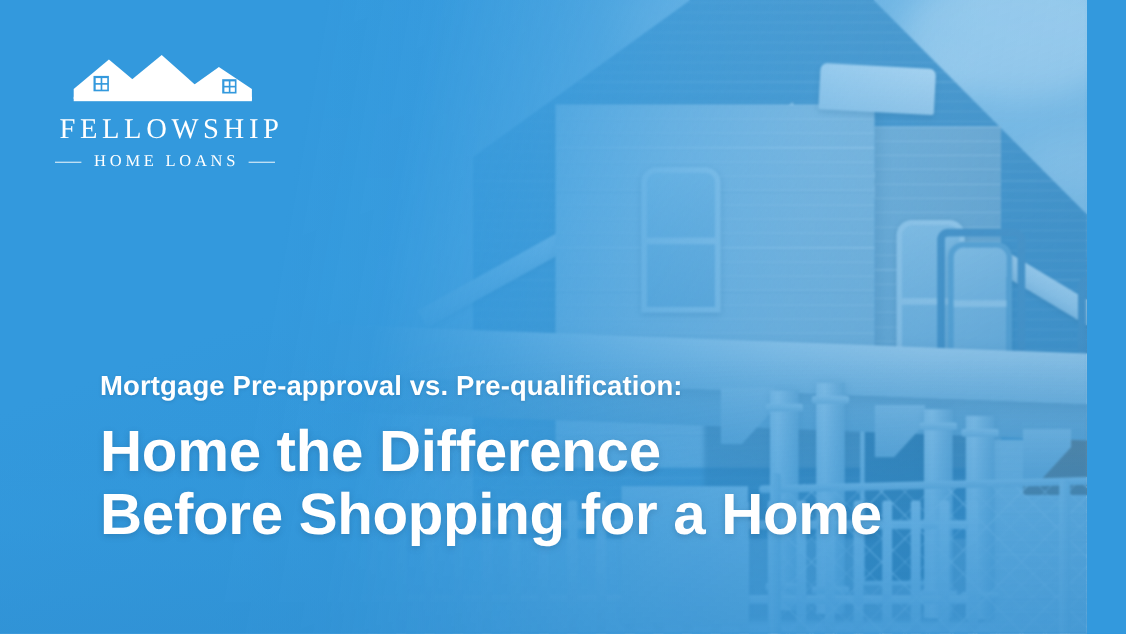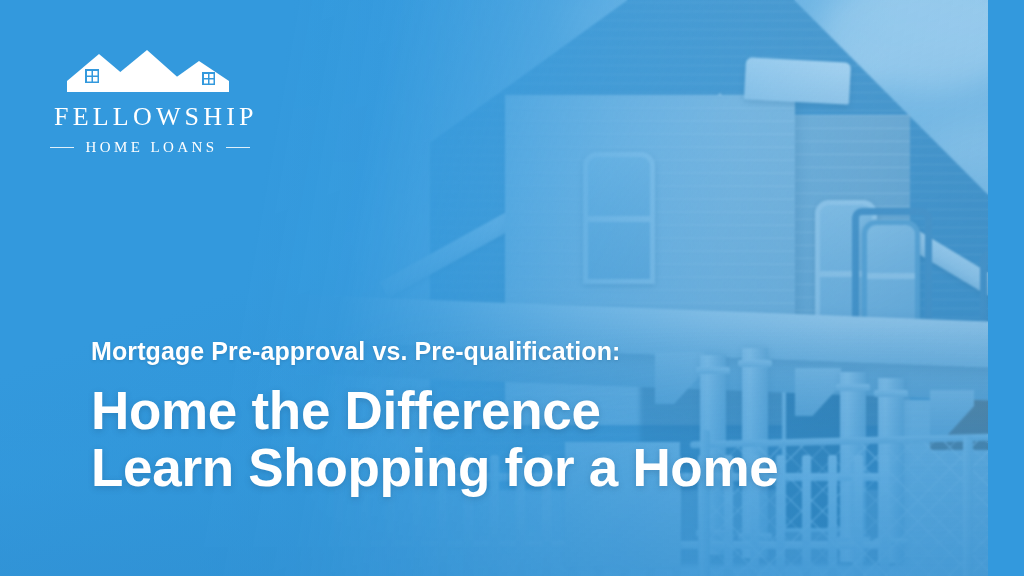--- a/index.html
+++ b/index.html
@@ -570,18 +570,18 @@
         <span class="bar"></span>
         <span class="sub-text">HOME LOANS</span>
         <span class="bar"></span>
       </div>
     </div>
 
     <div class="headline-block">
       <div class="eyebrow">Mortgage Pre-approval vs. Pre-qualification:</div>
       <div class="headline">
         <span class="line">Home the Difference</span>
-        <span class="line">Learn Shopping for a Home</span>
+        <span class="line">Before Shopping for a Home</span>
       </div>
     </div>
 
   </div>
 </div>
 
 </body></html>

